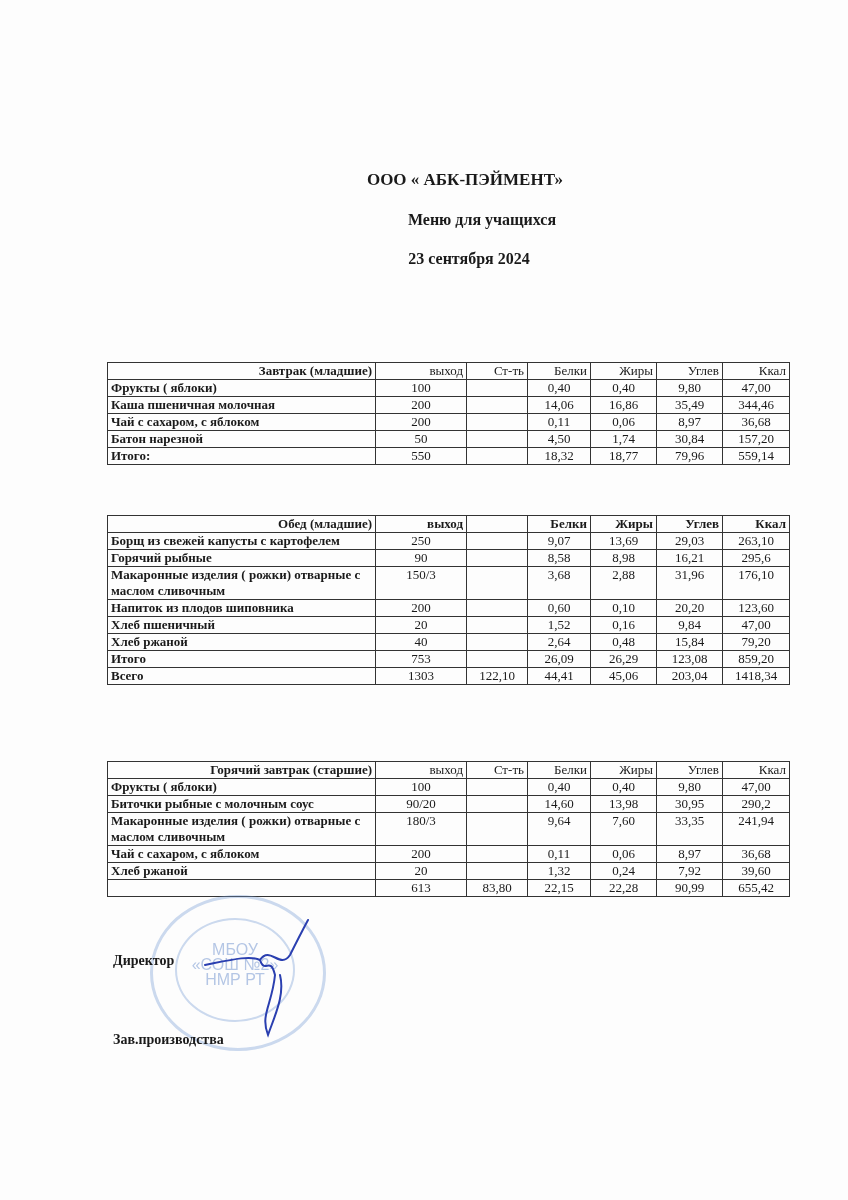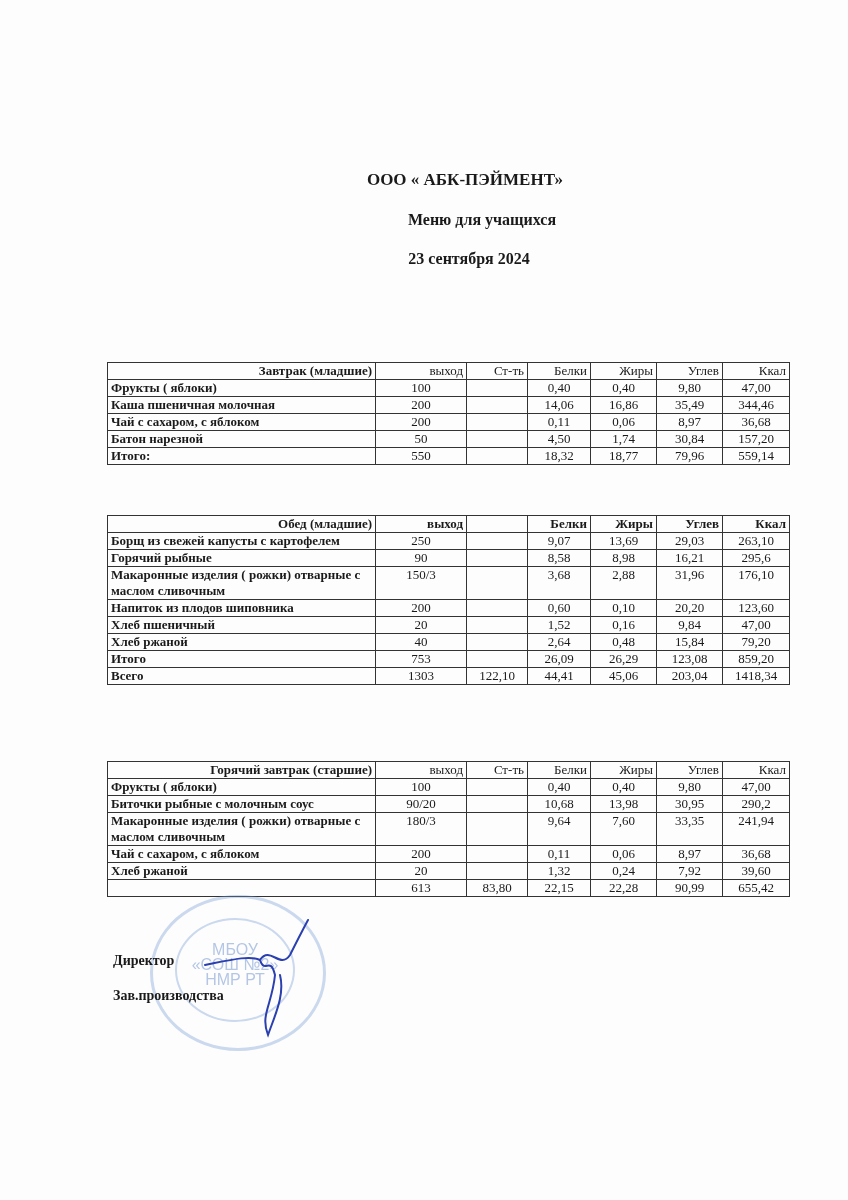--- a/index.html
+++ b/index.html
@@ -17,21 +17,21 @@
     th { font-weight: normal; text-align: right; }
     th.b { font-weight: bold; }
     td.name { font-weight: bold; text-align: left; }
     td.num { text-align: center; }
     td.bold { font-weight: normal; }
     col.c0 { width: 268px; } col.c1 { width: 91px; } col.c2 { width: 61px; }
     col.c3 { width: 63px; } col.c4 { width: 66px; } col.c5 { width: 66px; } col.c6 { width: 67px; }
     #t1 { top: 362px; } #t2 { top: 515px; } #t3 { top: 761px; }
 
     .sign { position: absolute; left: 113px; font-weight: bold; font-size: 14px; }
-    .s1 { top: 953px; } .s2 { top: 988px; }
+    .s1 { top: 953px; } .s2 { top: 1032px; }
     .stamp { position: absolute; left: 150px; top: 895px; width: 170px; height: 150px; border-radius: 50%;
       border: 3px solid rgba(110,150,210,0.35); }
     .stamp-inner { position: absolute; left: 22px; top: 20px; width: 120px; height: 104px; border-radius: 50%;
       border: 2px solid rgba(110,150,210,0.35); text-align: center; color: rgba(90,130,200,0.45);
       font-family: "Liberation Sans", sans-serif; font-size: 16px; padding-top: 22px; box-sizing: border-box; line-height: 15px; }
     .sig { position: absolute; left: 200px; top: 915px; }
   </style>
 </head>
 <body>
 
@@ -228,21 +228,21 @@
     <td class="num"></td>
     <td class="num">0,40</td>
     <td class="num">0,40</td>
     <td class="num">9,80</td>
     <td class="num">47,00</td>
   </tr>
   <tr>
     <td class="name">Биточки рыбные с молочным соус</td>
     <td class="num">90/20</td>
     <td class="num"></td>
-    <td class="num">10,68</td>
+    <td class="num">14,60</td>
     <td class="num">13,98</td>
     <td class="num">30,95</td>
     <td class="num">290,2</td>
   </tr>
   <tr>
     <td class="name">Макаронные изделия ( рожки) отварные с маслом сливочным</td>
     <td class="num">180/3</td>
     <td class="num"></td>
     <td class="num">9,64</td>
     <td class="num">7,60</td>

